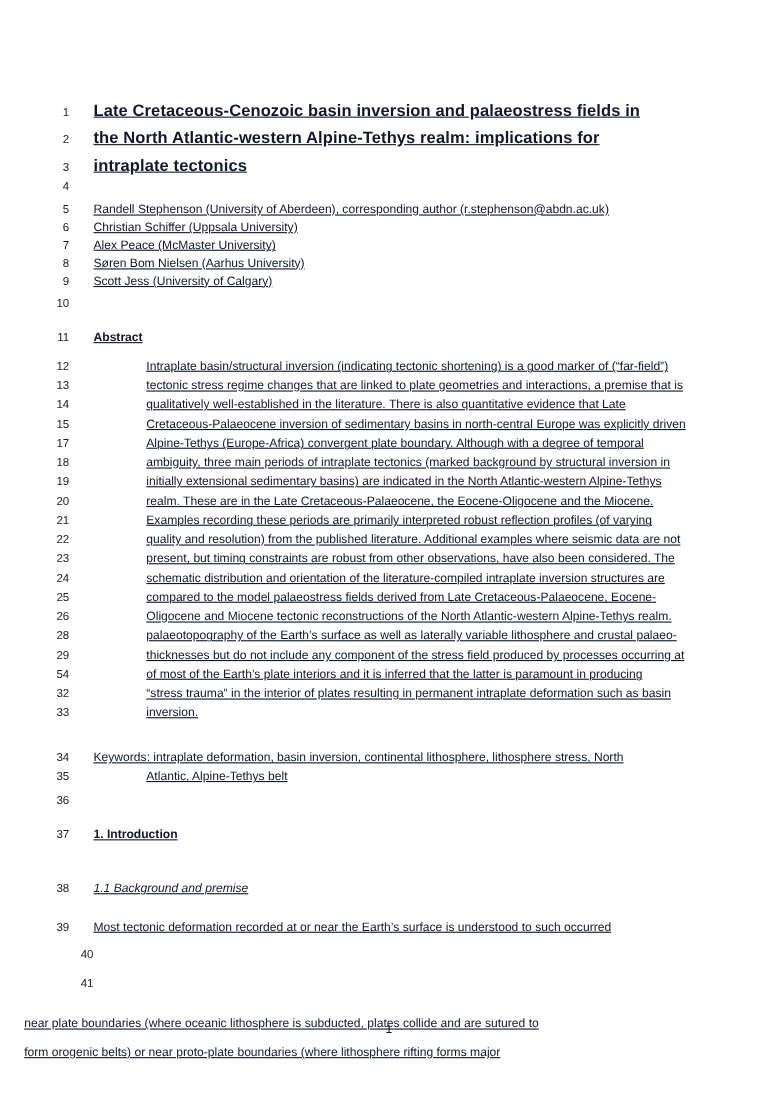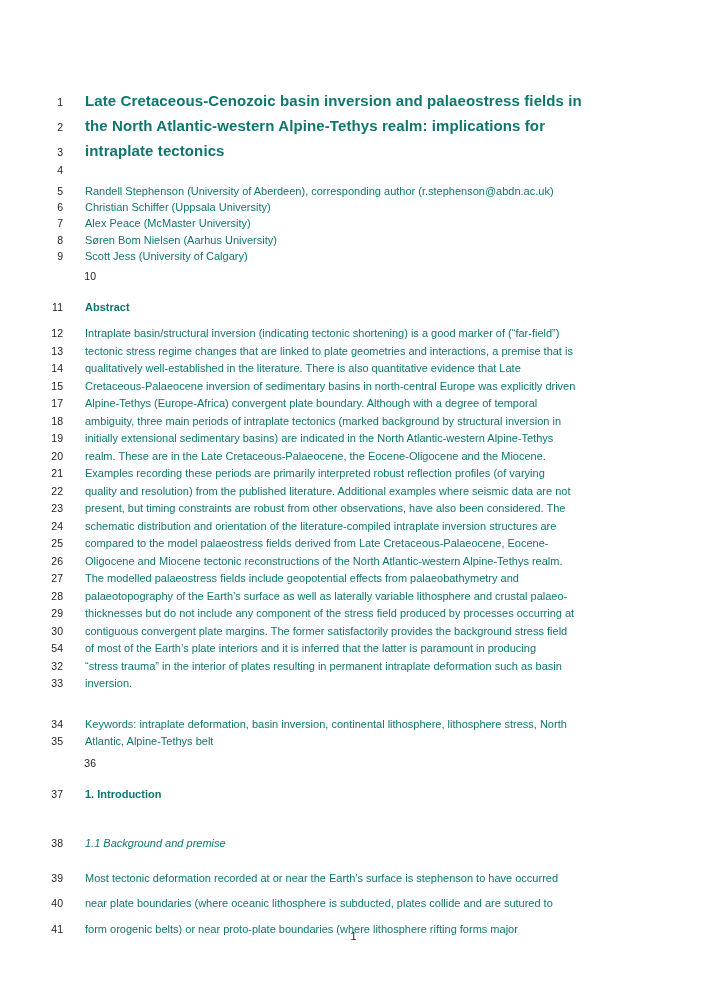--- a/index.html
+++ b/index.html
@@ -34,36 +34,37 @@
     flex: 0 0 63px;
     width: 63px;
     text-align: right;
     font-size: 10.5px;
     color: #1c1c1c;
   }
   .txt {
     margin-left: 22px;
     font-size: 11px;
     white-space: pre;
-    color: #0f766e;
+    color: #0f172a;
+    text-decoration: underline;
   }
   
   .s-title        { height: 25px;   line-height: 25px; }
   .s-title .txt   { font-size: 15px; font-weight: bold; letter-spacing: 0.1px; }
   .s-blank-sm     { height: 20px;   line-height: 15px; }
   .s-author       { height: 16.2px; line-height: 16.2px; }
-  .s-blank-lg     { height: 35px;   line-height: 24px; padding-left: 33px; }
+  .s-blank-lg     { height: 35px;   line-height: 24px; }
   .s-heading      { height: 17.5px; line-height: 17.5px; margin-bottom: 9px; }
   .s-heading .txt { font-weight: bold; text-align: center; }
-  .s-body         { height: 17.5px; line-height: 17.5px; }
+  .s-body         { height: 17.5px; line-height: 17.5px; gap: 48px; }
   .s-body-gap     { height: 17.5px; line-height: 17.5px; margin-top: 23px; }
   .s-subheading   { height: 17.5px; line-height: 17.5px; margin-top: 23px; }
   .s-subheading .txt { font-style: italic; }
   .s-spaced-first { height: 17.5px; line-height: 17.5px; margin-top: 17px; }
-  .s-spaced       { height: 17.5px; line-height: 17.5px; margin-top: 8px; }
+  .s-spaced       { height: 17.5px; line-height: 17.5px; margin-top: 8px; flex-direction: column; }
   .page-number {
     position: absolute;
     top: 930px;
     left: 0;
     right: 0;
     text-align: center;
     font-size: 11px;
     color: #1c1c1c;
   }
 </style>
@@ -191,39 +192,31 @@
   <div class="line s-body">
     <span class="num">25</span>
     <span class="txt">compared to the model palaeostress fields derived from Late Cretaceous-Palaeocene, Eocene-</span>
   </div>
 
   <div class="line s-body">
     <span class="num">26</span>
     <span class="txt">Oligocene and Miocene tectonic reconstructions of the North Atlantic-western Alpine-Tethys realm.</span>
   </div>
 
-  <div class="line s-body">
-    <span class="num">27</span>
-    <span class="txt">The modelled palaeostress fields include geopotential effects from palaeobathymetry and</span>
-  </div>
 
   <div class="line s-body">
     <span class="num">28</span>
     <span class="txt">palaeotopography of the Earth’s surface as well as laterally variable lithosphere and crustal palaeo-</span>
   </div>
 
   <div class="line s-body">
     <span class="num">29</span>
     <span class="txt">thicknesses but do not include any component of the stress field produced by processes occurring at</span>
   </div>
 
-  <div class="line s-body">
-    <span class="num">30</span>
-    <span class="txt">contiguous convergent plate margins. The former satisfactorily provides the background stress field</span>
-  </div>
 
   <div class="line s-body">
     <span class="num">54</span>
     <span class="txt">of most of the Earth’s plate interiors and it is inferred that the latter is paramount in producing</span>
   </div>
 
   <div class="line s-body">
     <span class="num">32</span>
     <span class="txt">“stress trauma” in the interior of plates resulting in permanent intraplate deformation such as basin</span>
   </div>
@@ -253,21 +246,21 @@
     <span class="txt">1. Introduction</span>
   </div>
 
   <div class="line s-subheading">
     <span class="num">38</span>
     <span class="txt">1.1 Background and premise</span>
   </div>
 
   <div class="line s-spaced-first">
     <span class="num">39</span>
-    <span class="txt">Most tectonic deformation recorded at or near the Earth’s surface is stephenson to have occurred</span>
+    <span class="txt">Most tectonic deformation recorded at or near the Earth’s surface is understood to such occurred</span>
   </div>
 
   <div class="line s-spaced">
     <span class="num">40</span>
     <span class="txt">near plate boundaries (where oceanic lithosphere is subducted, plates collide and are sutured to</span>
   </div>
 
   <div class="line s-spaced">
     <span class="num">41</span>
     <span class="txt">form orogenic belts) or near proto-plate boundaries (where lithosphere rifting forms major</span>

